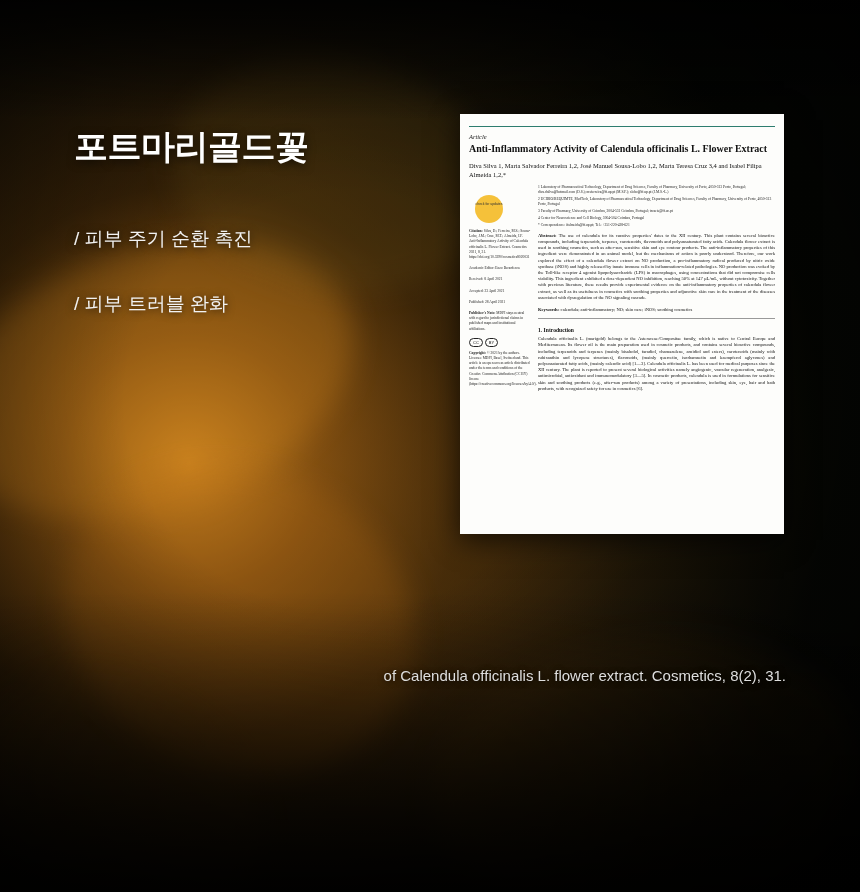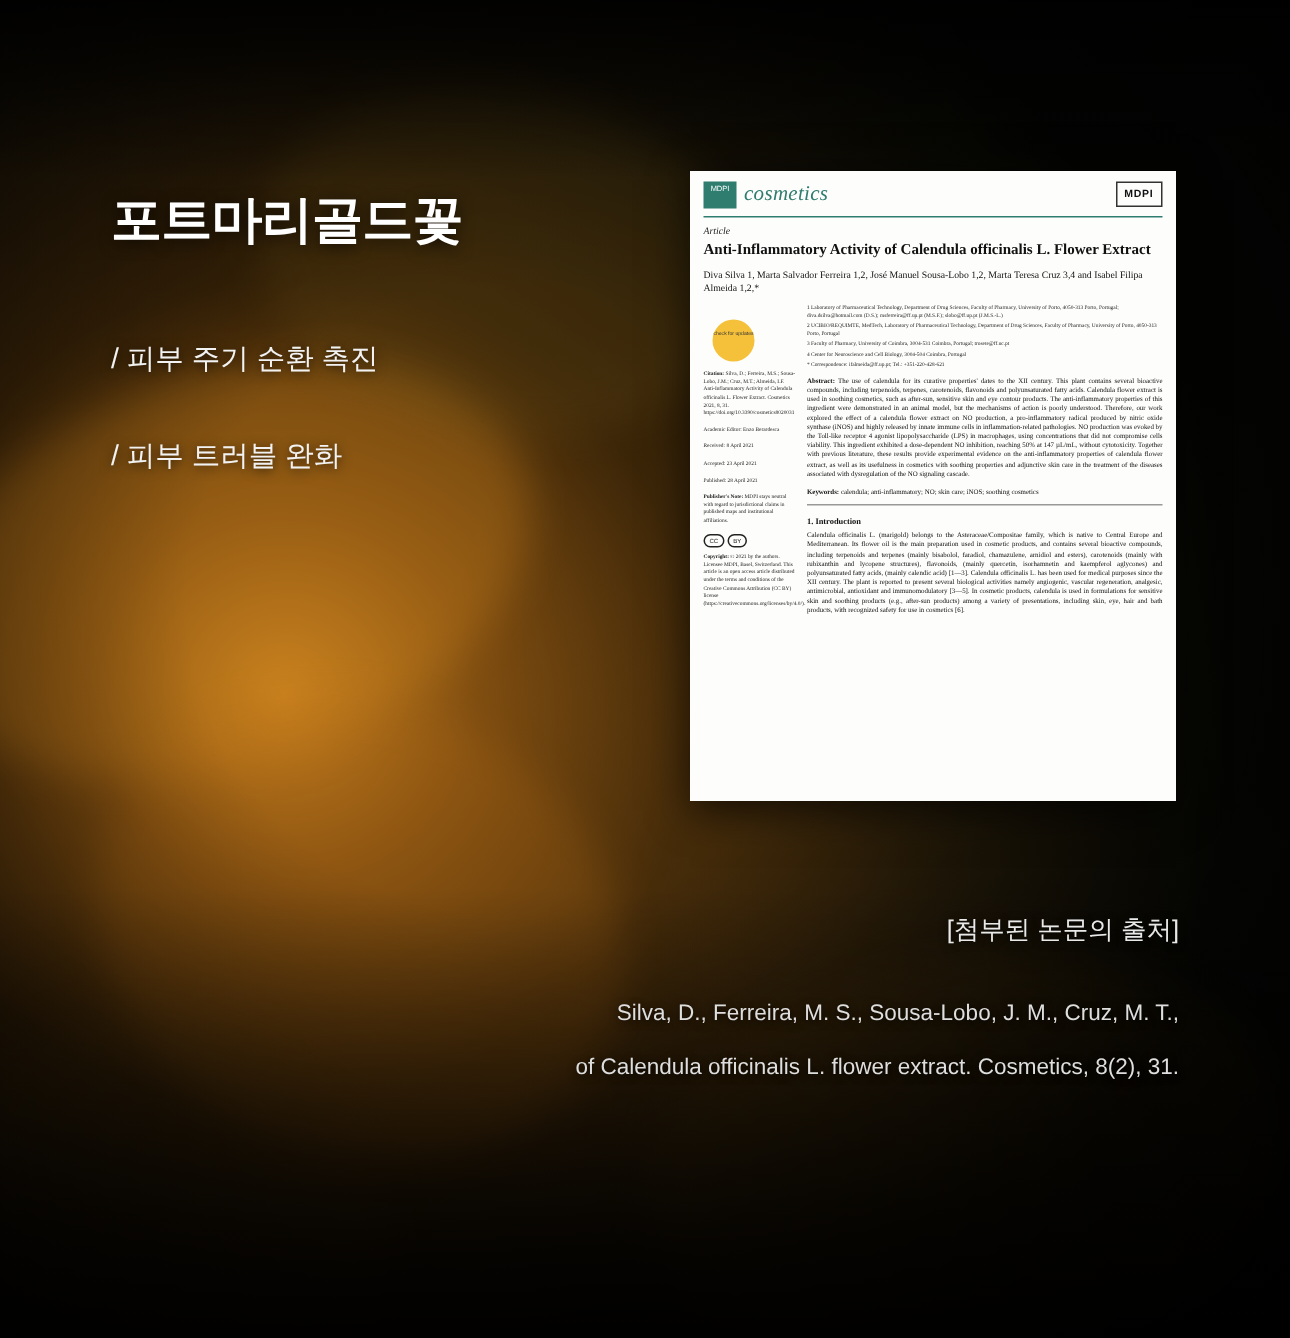--- a/index.html
+++ b/index.html
@@ -154,36 +154,27 @@
   <div class="petal p4"></div>
   <div class="petal p5"></div>
   <div class="vignette"></div>
   <div class="dark-top"></div>
   <div class="dark-bottom"></div>
 
   <div class="headline">포트마리골드꽃</div>
   <div class="bullet b2">/ 피부 트러블 완화</div>
   <div class="bullet b1">/ 피부 주기 순환 촉진</div>
 
-  <div class="source-title">[첨부된 논문의 출처]</div>
   <div class="citation">
-    <div>Silva, D., Ferreira, M. S., Sousa-Lobo, J. M., Cruz, M. T.,</div>
     <div>of Calendula officinalis L. flower extract. Cosmetics, 8(2), 31.</div>
   </div>
 
   <div class="paper">
     <div class="paper-inner">
 
-      <div class="paper-top">
-        <div class="brand">
-          <div class="brand-mark">MDPI</div>
-          <div class="brand-name">cosmetics</div>
-        </div>
-        <div class="mdpi">MDPI</div>
-      </div>
       <div class="rule"></div>
 
       <div class="art-label">Article</div>
       <div class="paper-title">Anti-Inflammatory Activity of Calendula officinalis L. Flower Extract</div>
       <div class="authors">Diva Silva 1, Marta Salvador Ferreira 1,2, José Manuel Sousa-Lobo 1,2, Marta Teresa Cruz 3,4 and Isabel Filipa Almeida 1,2,*</div>
 
       <div class="cols">
         <div class="col-left">
           <div class="check">check for updates</div>
           <div class="meta-s">

